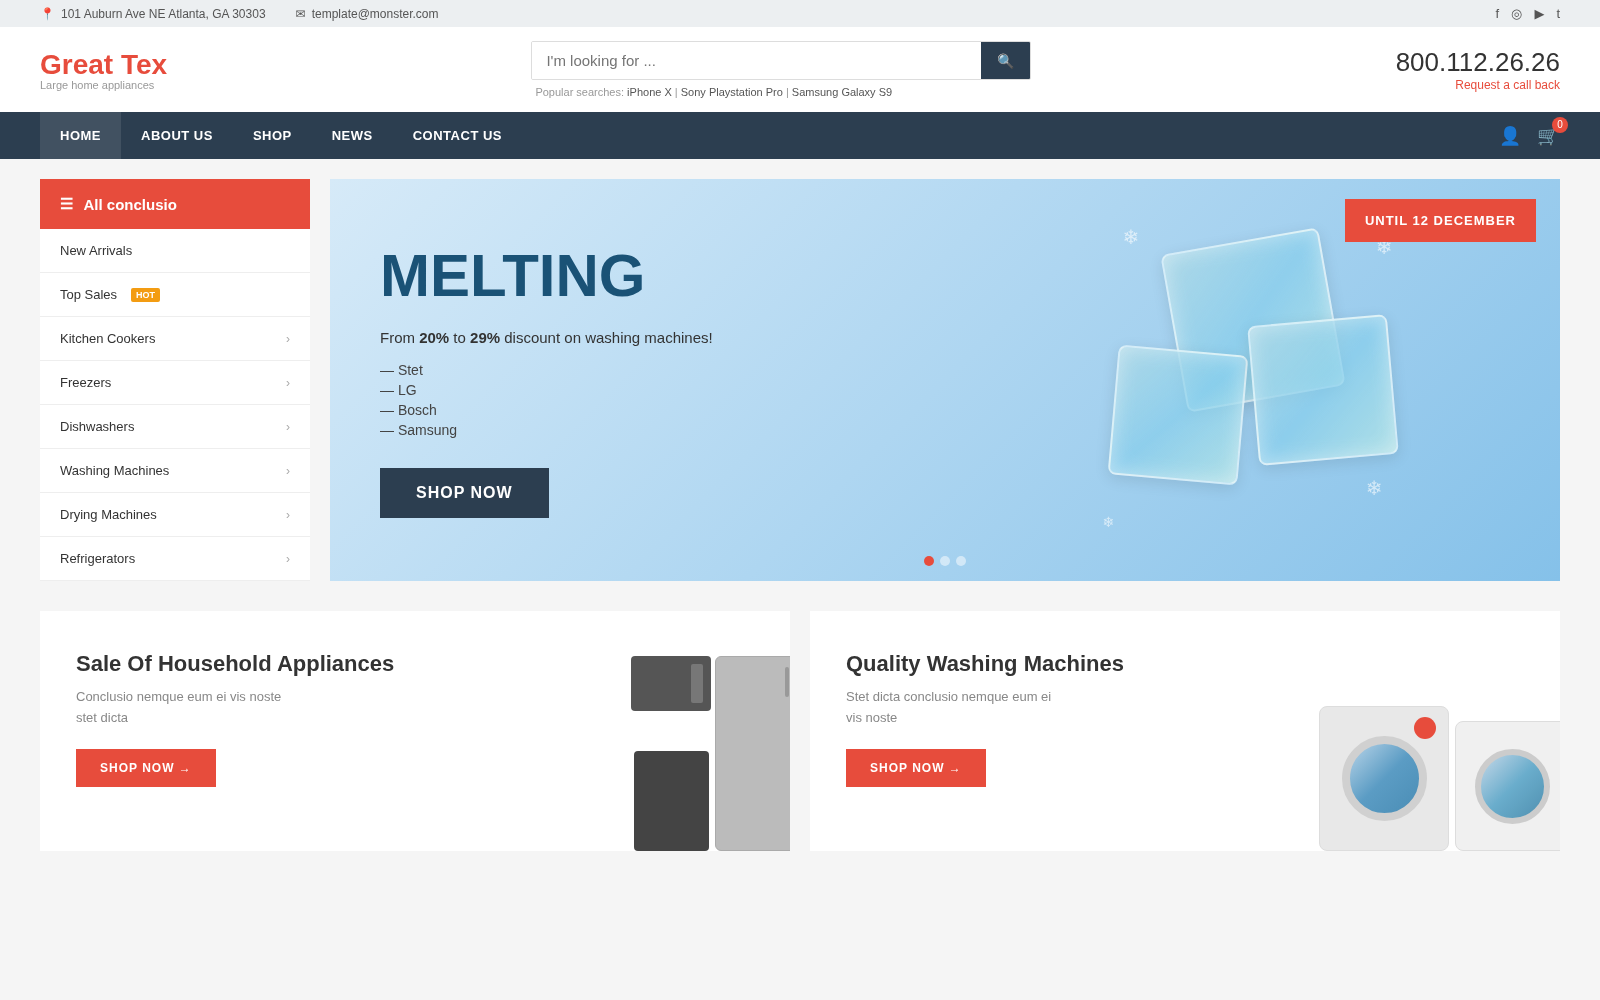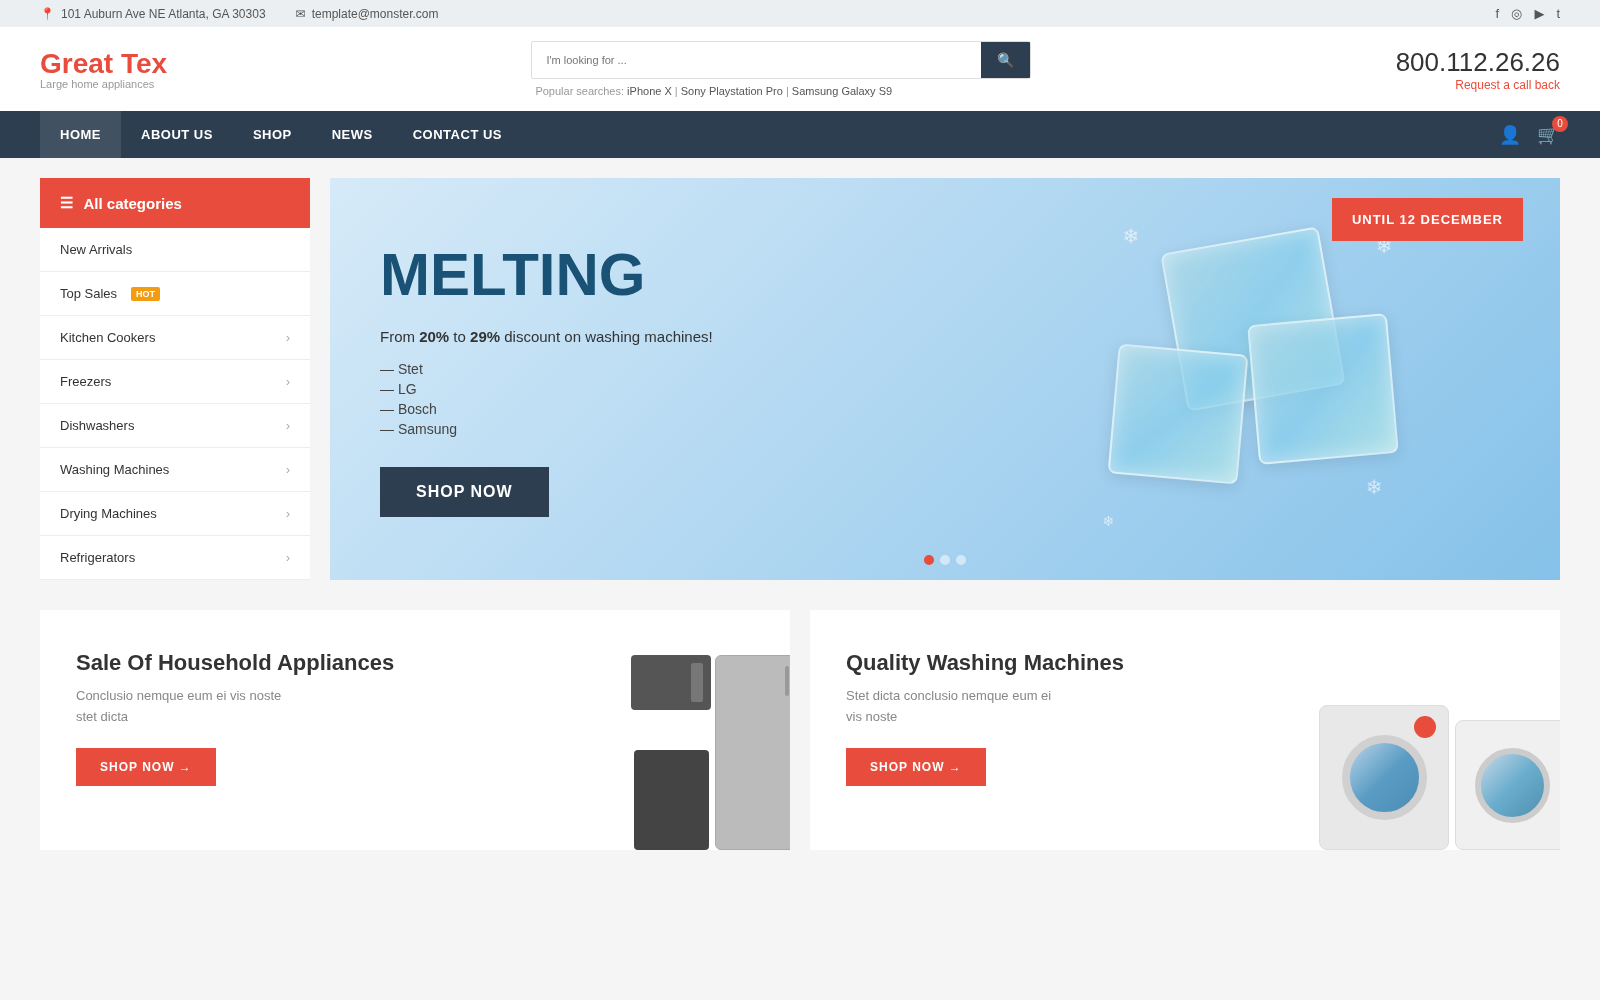--- a/index.html
+++ b/index.html
@@ -38,21 +38,21 @@
       display: flex;
       border: 1px solid #ddd;
       border-radius: 2px;
       overflow: hidden;
     }
     .search-box input {
       flex: 1;
       padding: 10px 14px;
       border: none;
       outline: none;
-      font-size: 11px;
+      font-size: 15px;
       color: #999;
     }
     .search-btn {
       background: #2c3e50;
       border: none;
       padding: 10px 16px;
       cursor: pointer;
       color: #fff;
       font-size: 14px;
     }
@@ -180,21 +180,21 @@
       padding: 16px 36px;
       font-size: 16px;
       font-weight: bold;
       letter-spacing: 1px;
       cursor: pointer;
       text-transform: uppercase;
     }
     .hero-badge {
       position: absolute;
       top: 20px;
-      right: 37px;
+      right: 24px;
       background: #e74c3c;
       color: #fff;
       padding: 14px 20px;
       font-size: 13px;
       font-weight: bold;
       text-transform: uppercase;
       letter-spacing: 1px;
       z-index: 3;
     }
     .hero-image {
@@ -451,21 +451,21 @@
       <span class="cart-badge">0</span>
     </div>
   </div>
 </nav>
 
 <div class="main-content">
 
   <div class="sidebar">
     <div class="sidebar-header">
       <span>☰</span>
-      <span>All categories</span>
+      <span>All conclusio</span>
     </div>
 
     <div class="sidebar-item">
       <div class="sidebar-item-left">New Arrivals</div>
     </div>
     <div class="sidebar-item">
       <div class="sidebar-item-left">
         Top Sales <span class="hot-badge">HOT</span>
       </div>
     </div>

